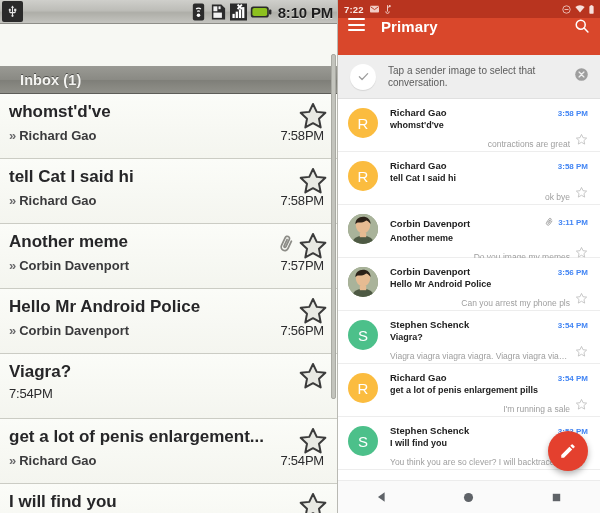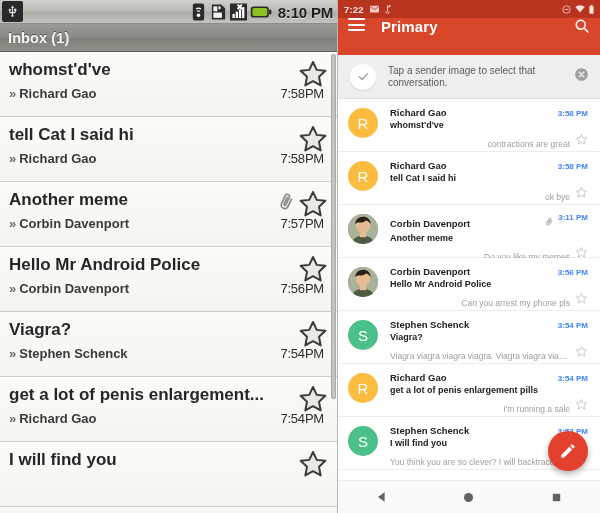--- a/index.html
+++ b/index.html
@@ -39,22 +39,23 @@
   .sb-icon { width: 17px; height: 18px; display: block; }
   .l-clock {
     font-size: 15px; font-weight: bold; color: #1d1d1d;
     letter-spacing: -0.2px; margin-left: 3px;
     text-shadow: 0 1px 0 rgba(255,255,255,.6);
   }
   .l-titlebar {
     height: 28px;
     background: linear-gradient(to bottom, #9a9a94 0%, #8a8a84 50%, #7e7e78 51%, #909089 100%);
     display: flex; align-items: center;
-    padding-left: 8px;
+    padding-left: 20px;
     border-bottom: 1px solid #5d5d58;
+    margin-top: 42px;
   }
   .l-title {
     font-size: 14.5px; font-weight: bold; color: #f4f4f1;
     text-shadow: 0 -1px 0 rgba(0,0,0,.45);
     letter-spacing: .1px;
   }
   #l-list { position: relative; height: 461px; width: 338px; background: #f7f8f3; }
   .l-row {
     position: relative;
     height: 65px;
@@ -155,21 +156,21 @@
   }
   .r-avatar.photo { background: #8a9a7c; }
   .r-avatar.photo svg { display: block; }
   .r-body { flex: 1; min-width: 0; padding-left: 12px; padding-right: 2px; }
   .r-line1 { display: flex; align-items: baseline; }
   .r-sender {
     font-size: 9.5px; font-weight: bold; color: #212121;
     white-space: nowrap; overflow: hidden; text-overflow: ellipsis;
     flex: 1;
   }
-  .r-meta { display: flex; gap: 4px; flex: 0 0 auto; padding-left: 4px; }
+  .r-meta { display: flex; align-items: center; gap: 4px; flex: 0 0 auto; padding-left: 4px; }
   .r-time { font-size: 8px; font-weight: bold; color: #4285f4; white-space: nowrap; }
   .r-subject {
     font-size: 9px; font-weight: bold; color: #212121;
     white-space: nowrap; overflow: hidden; text-overflow: ellipsis;
     margin-top: 2px;
   }
   .r-snippet-row { display: flex; align-items: flex-end; margin-top: 2px; text-align: right; }
   .r-snippet {
     font-size: 8.5px; color: #9e9e9e; flex: 1;
     white-space: nowrap; overflow: hidden; text-overflow: ellipsis;
@@ -281,21 +282,20 @@
             <div><span class="l-chev">»</span><span class="l-sender">Corbin Davenport</span></div>
             <span class="l-time">7:56PM</span>
           </div>
           <div class="l-star"><svg viewBox="0 0 32 32" width="30" height="30">
               <path d="M16 3.2l4 8.4 9.2 1-6.8 6.4 1.8 9.2L16 23.6 7.8 28.2l1.8-9.2L2.8 12.6l9.2-1z" fill="#e8e9e3" stroke="#3b3b3b" stroke-width="2.1" stroke-linejoin="round"></path>
             </svg></div>
         </div>
         <div class="l-row">
           <div class="l-row-subject">Viagra?</div>
           <div class="l-row-bottom">
-            <div><span class="l-chev">»</span><span class="l-sender">Stephen Schenck</span></div>
             <span class="l-time">7:54PM</span>
           </div>
           <div class="l-star"><svg viewBox="0 0 32 32" width="30" height="30">
               <path d="M16 3.2l4 8.4 9.2 1-6.8 6.4 1.8 9.2L16 23.6 7.8 28.2l1.8-9.2L2.8 12.6l9.2-1z" fill="#e8e9e3" stroke="#3b3b3b" stroke-width="2.1" stroke-linejoin="round"></path>
             </svg></div>
         </div>
         <div class="l-row">
           <div class="l-row-subject">get a lot of penis enlargement...</div>
           <div class="l-row-bottom">
             <div><span class="l-chev">»</span><span class="l-sender">Richard Gao</span></div>
@@ -433,21 +433,21 @@
               <span class="r-sender">Corbin Davenport</span>
               <span class="r-meta">
                 <span><svg viewBox="0 0 24 24" width="10" height="10">
                     <path d="M16.5 6.2v9.6a4.3 4.3 0 11-8.6 0V5.4a2.7 2.7 0 115.4 0v9.6a1.2 1.2 0 11-2.4 0V6.6" fill="none" stroke="#9e9e9e" stroke-width="2" stroke-linecap="round" transform="rotate(35 12 12)"></path>
                   </svg></span>
                 <span class="r-time">3:11 PM</span>
               </span>
             </div>
             <div class="r-subject">Another meme</div>
             <div class="r-snippet-row">
-              <div class="r-snippet">Do you like my memes</div>
+              <div class="r-snippet">Do you image my memes</div>
               <div class="r-star"><svg viewBox="0 0 24 24" width="13" height="13">
                   <path d="M12 2.6l2.85 6.1 6.65.72-4.95 4.5 1.35 6.58L12 17.1l-5.9 3.4 1.35-6.58L2.5 9.42l6.65-.72z" fill="none" stroke="#bdbdbd" stroke-width="1.5" stroke-linejoin="round"></path>
                 </svg></div>
             </div>
           </div>
         </div>
         <div class="r-row">
           <div class="r-avatar photo">
             <svg width="30" height="30" viewBox="0 0 30 30">
               <rect width="30" height="30" fill="#a9b39a"></rect>

